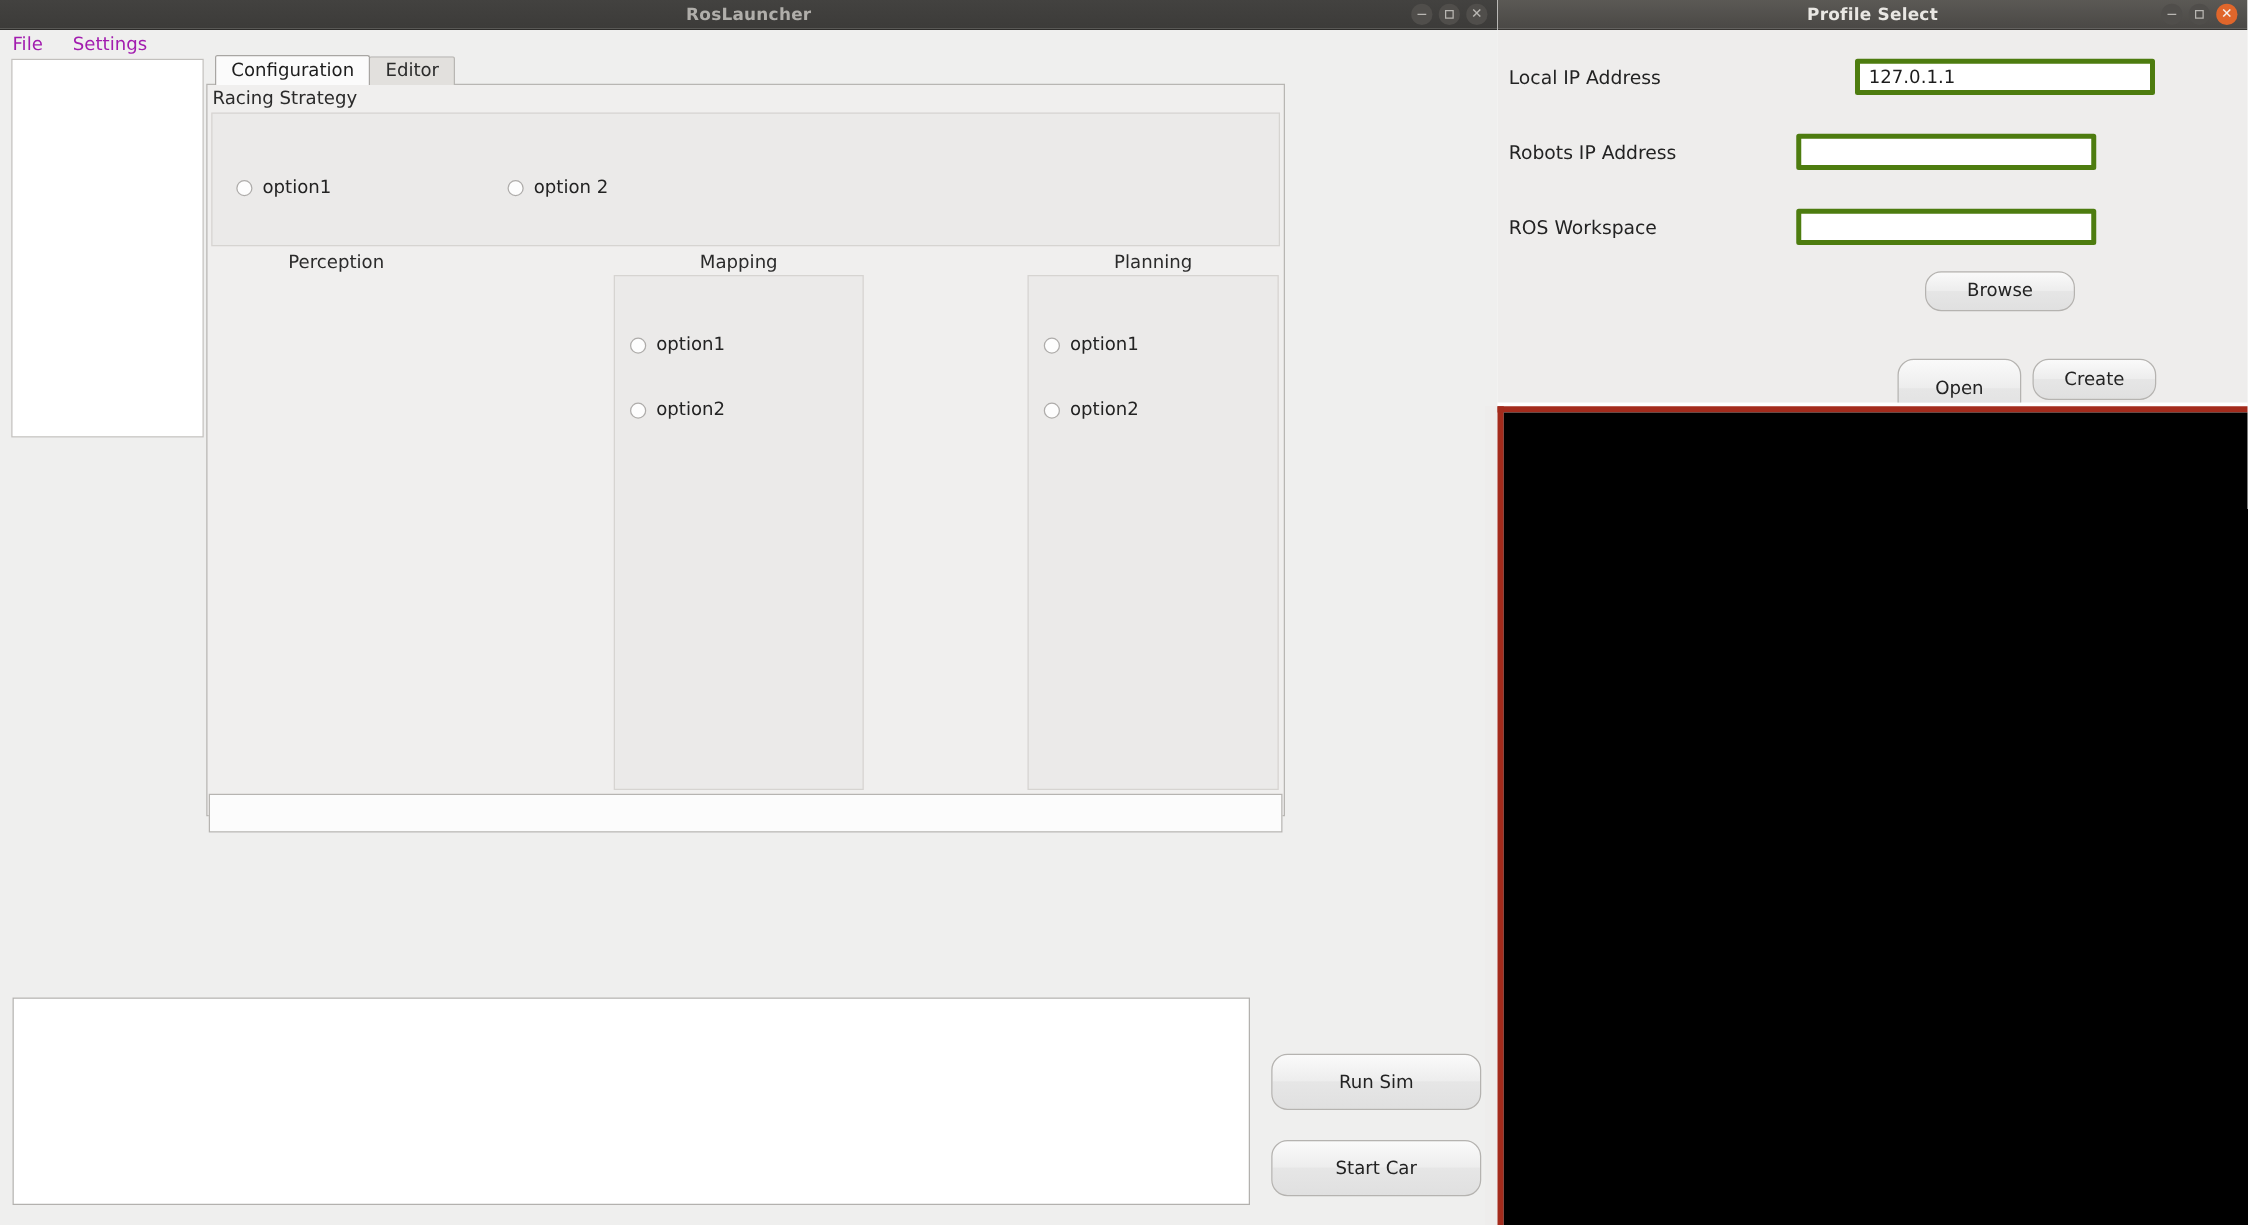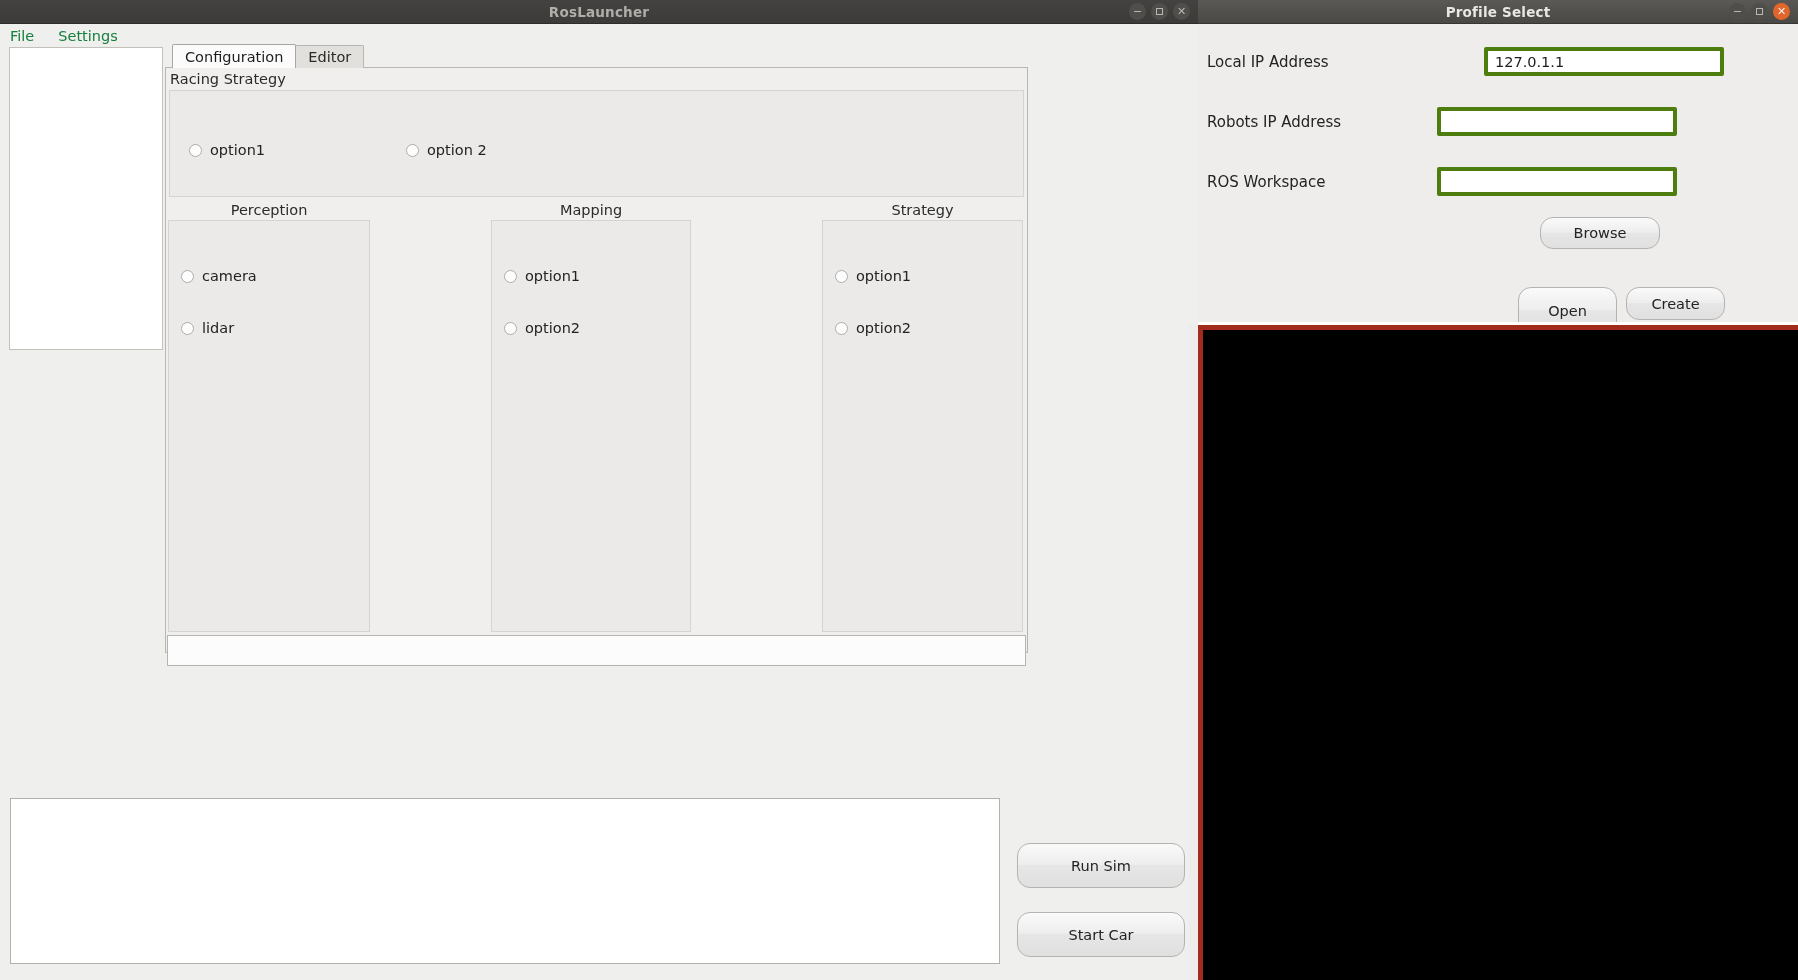--- a/index.html
+++ b/index.html
@@ -86,21 +86,21 @@
 
   
   .menubar {
     height: 24px;
     background: #efefee;
     display: flex;
     align-items: center;
     padding-left: 10px;
     gap: 24px;
     font-size: 14.5px;
-    color: #15803d;
+    color: #a21caf;
   }
   .menubar span { cursor: default; }
 
   
   #left-list {
     position: absolute;
     left: 9px;
     top: 47px;
     width: 154px;
     height: 303px;
@@ -408,44 +408,34 @@
           <span class="radio"></span>
           <span>option1</span>
         </div>
         <div class="radio-row" style="left:236px; top:51px;">
           <span class="radio"></span>
           <span>option 2</span>
         </div>
       </div>
 
       <div class="col-title" id="title-perception">Perception</div>
-      <div class="col-box" id="col-perception">
-        <div class="radio-row" style="left:12px; top:47px;">
-          <span class="radio"></span>
-          <span>camera</span>
-        </div>
-        <div class="radio-row" style="left:12px; top:99px;">
-          <span class="radio"></span>
-          <span>lidar</span>
-        </div>
-      </div>
 
       <div class="col-title" id="title-mapping">Mapping</div>
       <div class="col-box" id="col-mapping">
         <div class="radio-row" style="left:12px; top:47px;">
           <span class="radio"></span>
           <span>option1</span>
         </div>
         <div class="radio-row" style="left:12px; top:99px;">
           <span class="radio"></span>
           <span>option2</span>
         </div>
       </div>
 
-      <div class="col-title" id="title-planning">Strategy</div>
+      <div class="col-title" id="title-planning">Planning</div>
       <div class="col-box" id="col-planning">
         <div class="radio-row" style="left:12px; top:47px;">
           <span class="radio"></span>
           <span>option1</span>
         </div>
         <div class="radio-row" style="left:12px; top:99px;">
           <span class="radio"></span>
           <span>option2</span>
         </div>
       </div>

